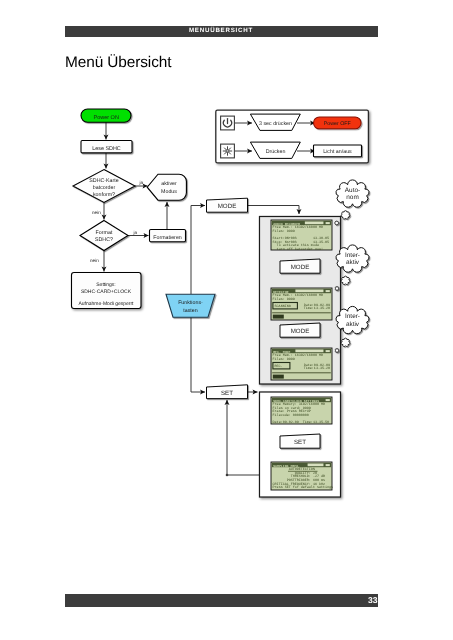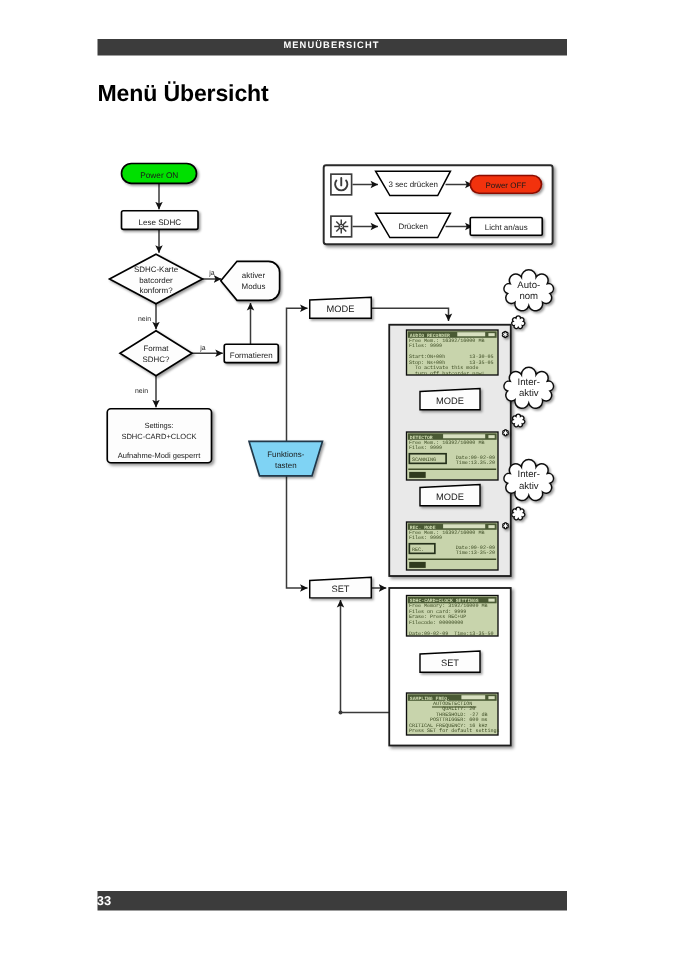--- a/index.html
+++ b/index.html
@@ -2,22 +2,22 @@
 <html><head>
 <meta charset="utf-8">
 <style>
   html,body{margin:0;padding:0;background:#fff;}
   body{width:453px;height:640px;position:relative;overflow:hidden;
        font-family:"Liberation Sans",sans-serif;-webkit-font-smoothing:antialiased;text-rendering:geometricPrecision;}
   .page{position:absolute;left:0;top:0;width:453px;height:640px;background:#fff;}
   #hdrbar{position:absolute;left:64.5px;top:26px;width:313px;height:10.5px;background:#3c3c3c;}
   #hdrbar span{display:block;text-align:center;color:#fff;font-size:6.2px;font-weight:bold;letter-spacing:.75px;line-height:10.5px;}
   #ftrbar{position:absolute;left:64.5px;top:594px;width:313px;height:13px;background:#3c3c3c;}
-  #ftrbar span{display:block;text-align:left;color:#fff;font-size:8.6px;font-weight:bold;line-height:13.4px;}
-  #title{position:absolute;left:65px;top:54px;font-size:15.4px;font-weight:bold;color:#000;letter-spacing:-0.1px;}
+  #ftrbar span{display:block;text-align:right;color:#fff;font-size:8.6px;font-weight:bold;line-height:13.4px;}
+  #title{position:absolute;left:65px;top:54px;font-size:15.4px;font-weight:normal;color:#000;letter-spacing:-0.1px;}
   svg#flow{position:absolute;left:0;top:0;width:453px;height:640px;overflow:visible;}
   svg#flow text{font-family:"Liberation Sans",sans-serif;fill:#1a1a1a;paint-order:stroke;}
   svg#flow .shp{stroke:#000;stroke-width:1.1;}
   svg#flow .ln{stroke:#3a3a3a;stroke-width:1;fill:none;}
   svg#flow .lcdtxt{font-family:"Liberation Mono",monospace;font-size:3.4px;fill:#3b4a22;letter-spacing:-0.02px;}
   svg#flow .lcdtitle{font-family:"Liberation Mono",monospace;font-size:3.2px;fill:#cfdcb2;font-weight:bold;}
 </style>
 </head>
 <body>
 

